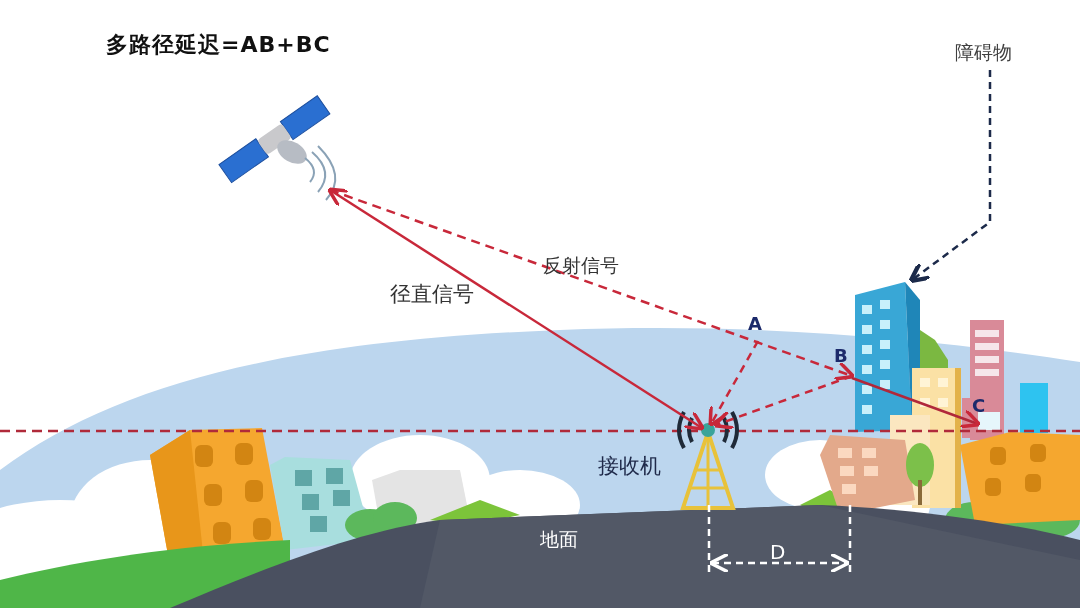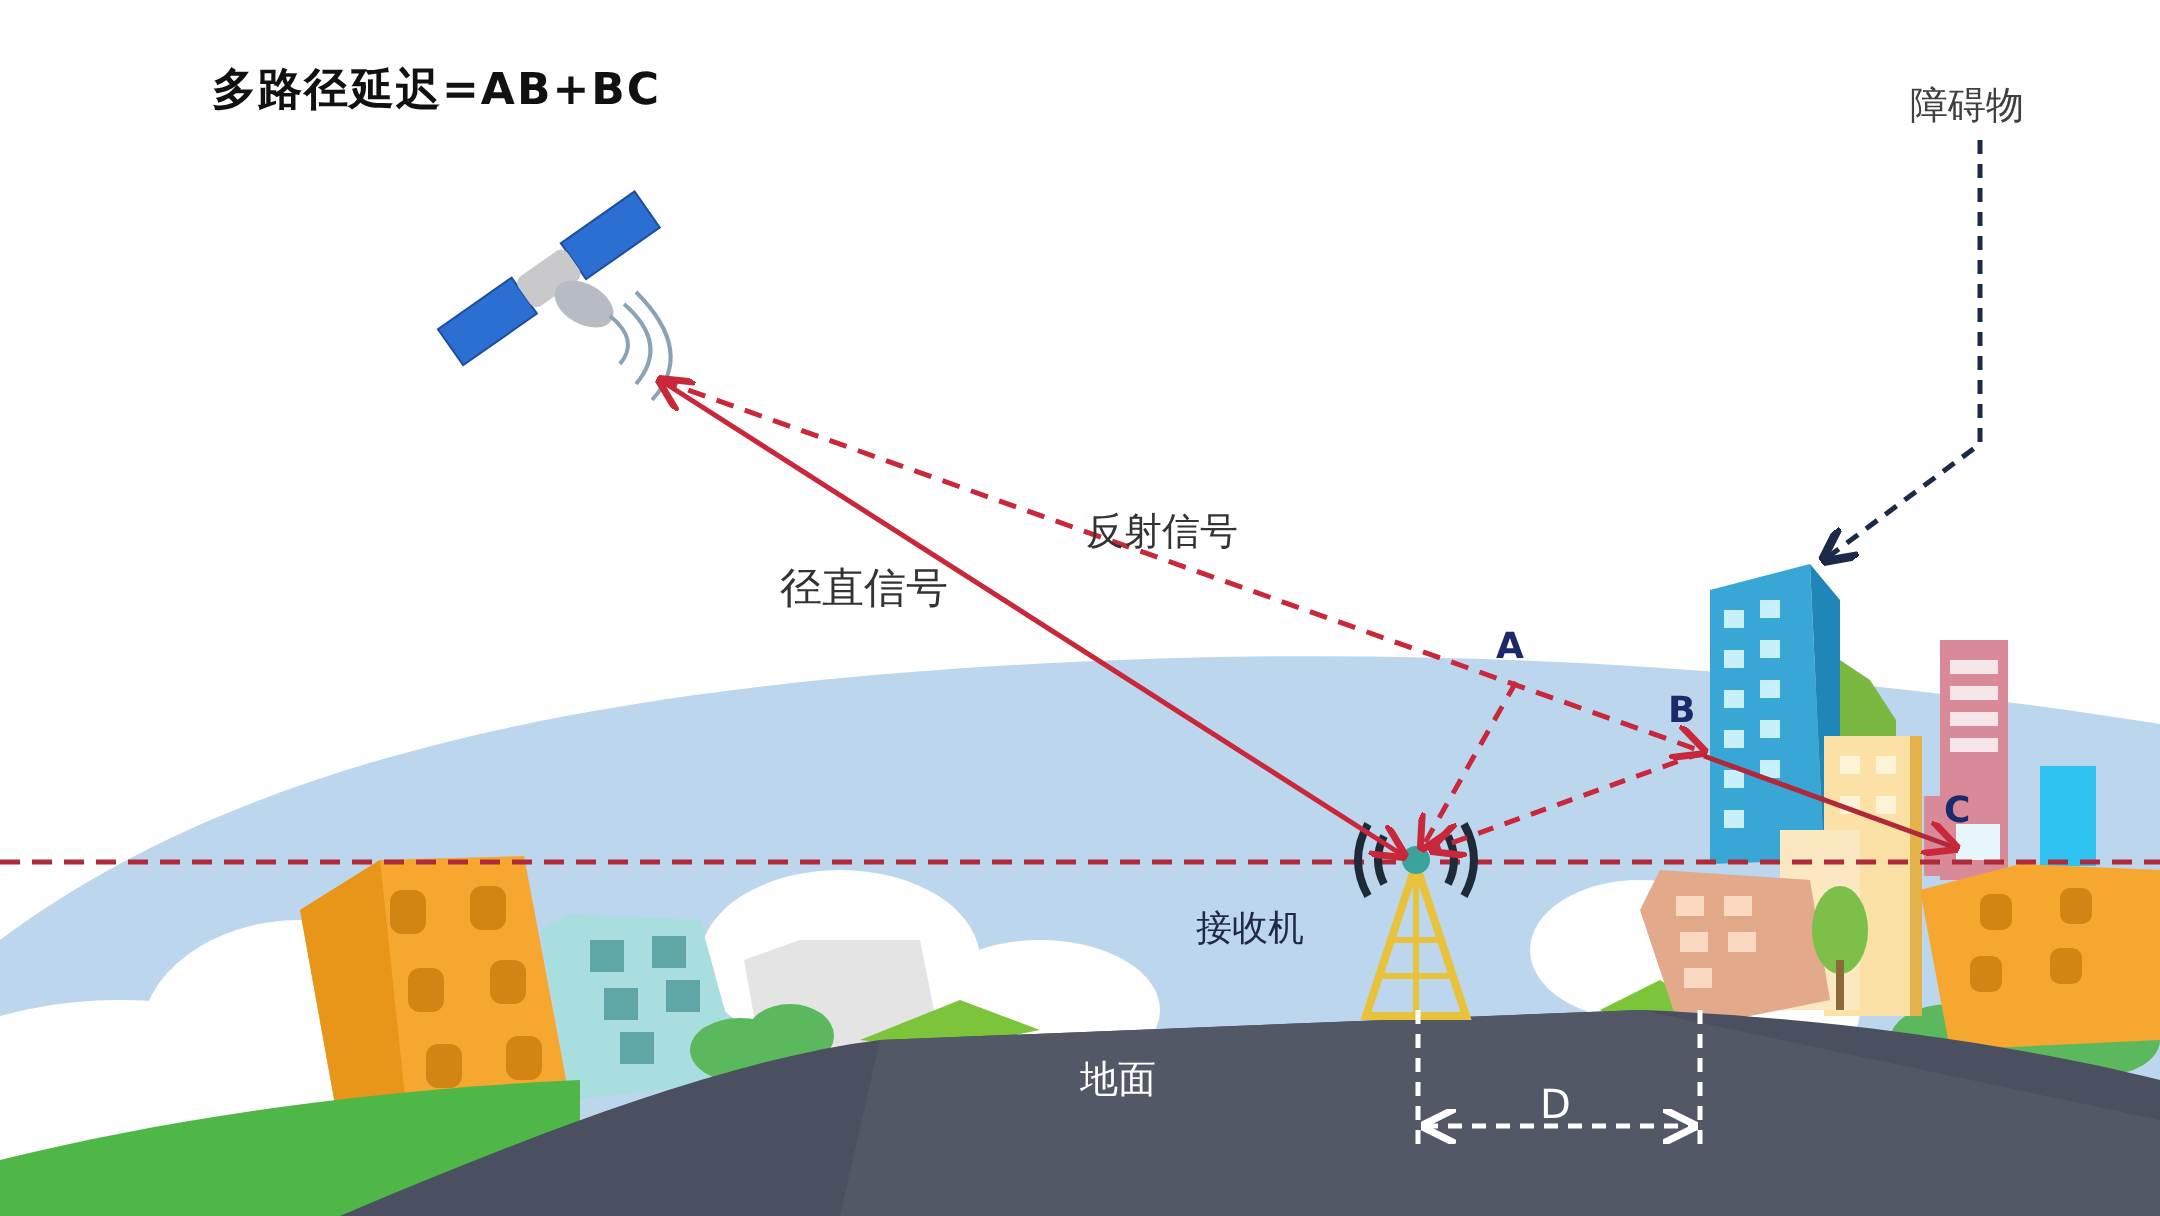--- a/index.html
+++ b/index.html
@@ -7,21 +7,21 @@
   svg.scene { position: absolute; left: 0; top: 0; }
   .label { position: absolute; white-space: nowrap; }
   .title { left: 106px; top: 30px; font-size: 22px; font-weight: bold; color: #111111; letter-spacing: 1px; }
   .obstacle { left: 955px; top: 40px; font-size: 19px; color: #404040; }
   .reflect { left: 543px; top: 230px; font-size: 19px; color: #333333; margin-top: 23px; }
   .direct { left: 390px; top: 280px; font-size: 21px; color: #333333; }
   .pt { font-size: 18px; font-weight: bold; color: #1c2a6b; }
   .ptA { left: 748px; top: 313px; }
   .ptB { left: 834px; top: 345px; }
   .ptC { left: 972px; top: 395px; }
-  .receiver { left: 598px; top: 452px; font-size: 18px; color: #1f2a4a; }
+  .receiver { left: 598px; top: 452px; font-size: 21px; color: #1f2a4a; }
   .ground { left: 540px; top: 527px; font-size: 19px; color: #ffffff; }
   .dist { left: 770px; top: 540px; font-size: 20px; color: #ffffff; }
 </style>
 </head>
 <body>
 
 <div class="stage">
   <svg class="scene" width="1080" height="608" viewBox="0 0 1080 608">
     <defs>
       <marker id="arr" viewBox="0 0 10 10" refX="9" refY="5" markerWidth="7" markerHeight="7" orient="auto-start-reverse">

